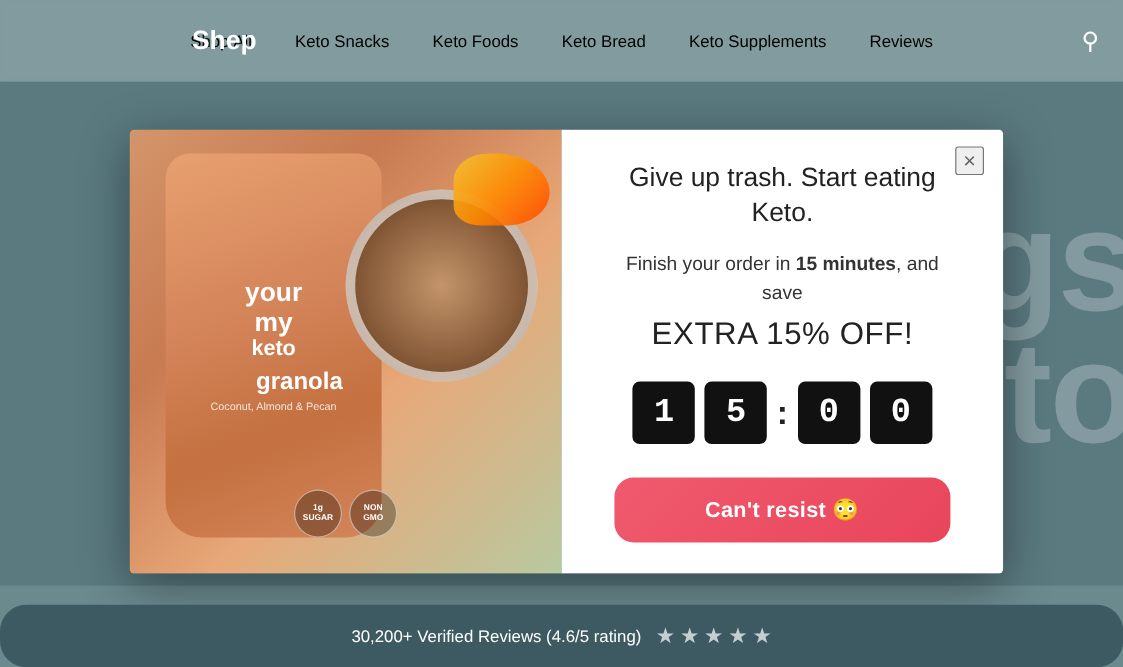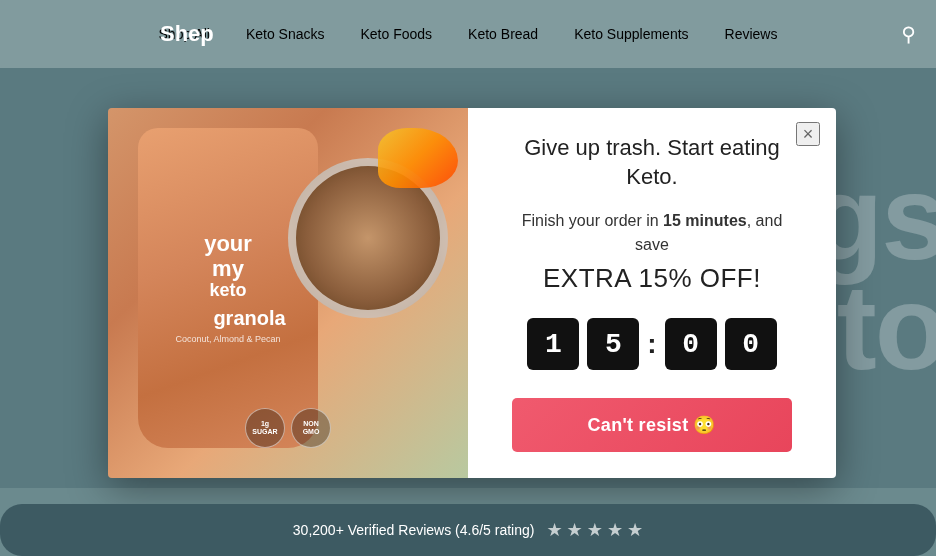--- a/index.html
+++ b/index.html
@@ -289,21 +289,21 @@
       color: #222;
     }
 
     
     .cta-button {
       width: 100%;
       max-width: 280px;
       padding: 16px 24px;
       background: linear-gradient(135deg, #f05a6e 0%, #e8455b 100%);
       border: none;
-      border-radius: 5px;
+      border-radius: 16px;
       color: #fff;
       font-size: 18px;
       font-weight: 700;
       cursor: pointer;
       text-align: center;
       letter-spacing: 0.3px;
     }
 
     
     .review-bar {

